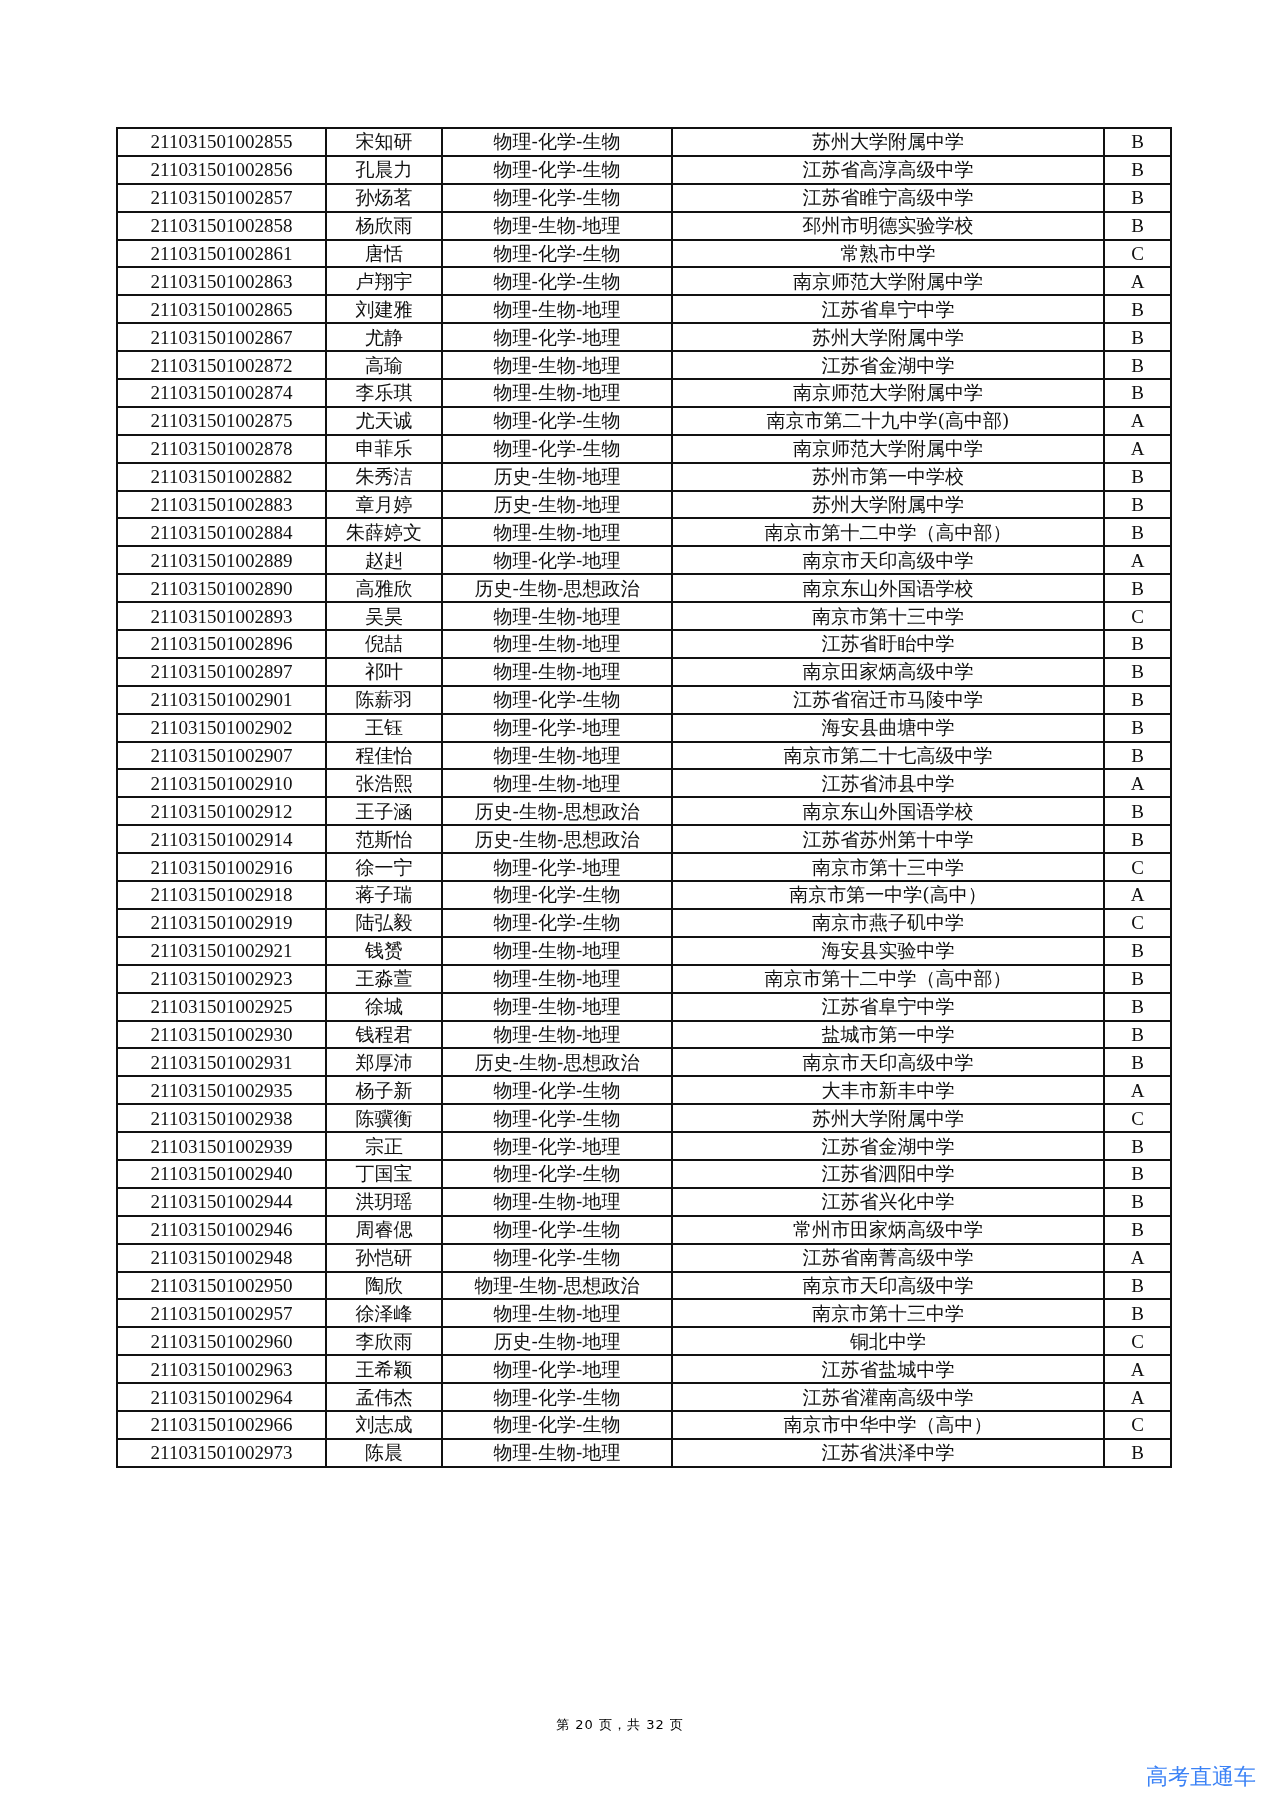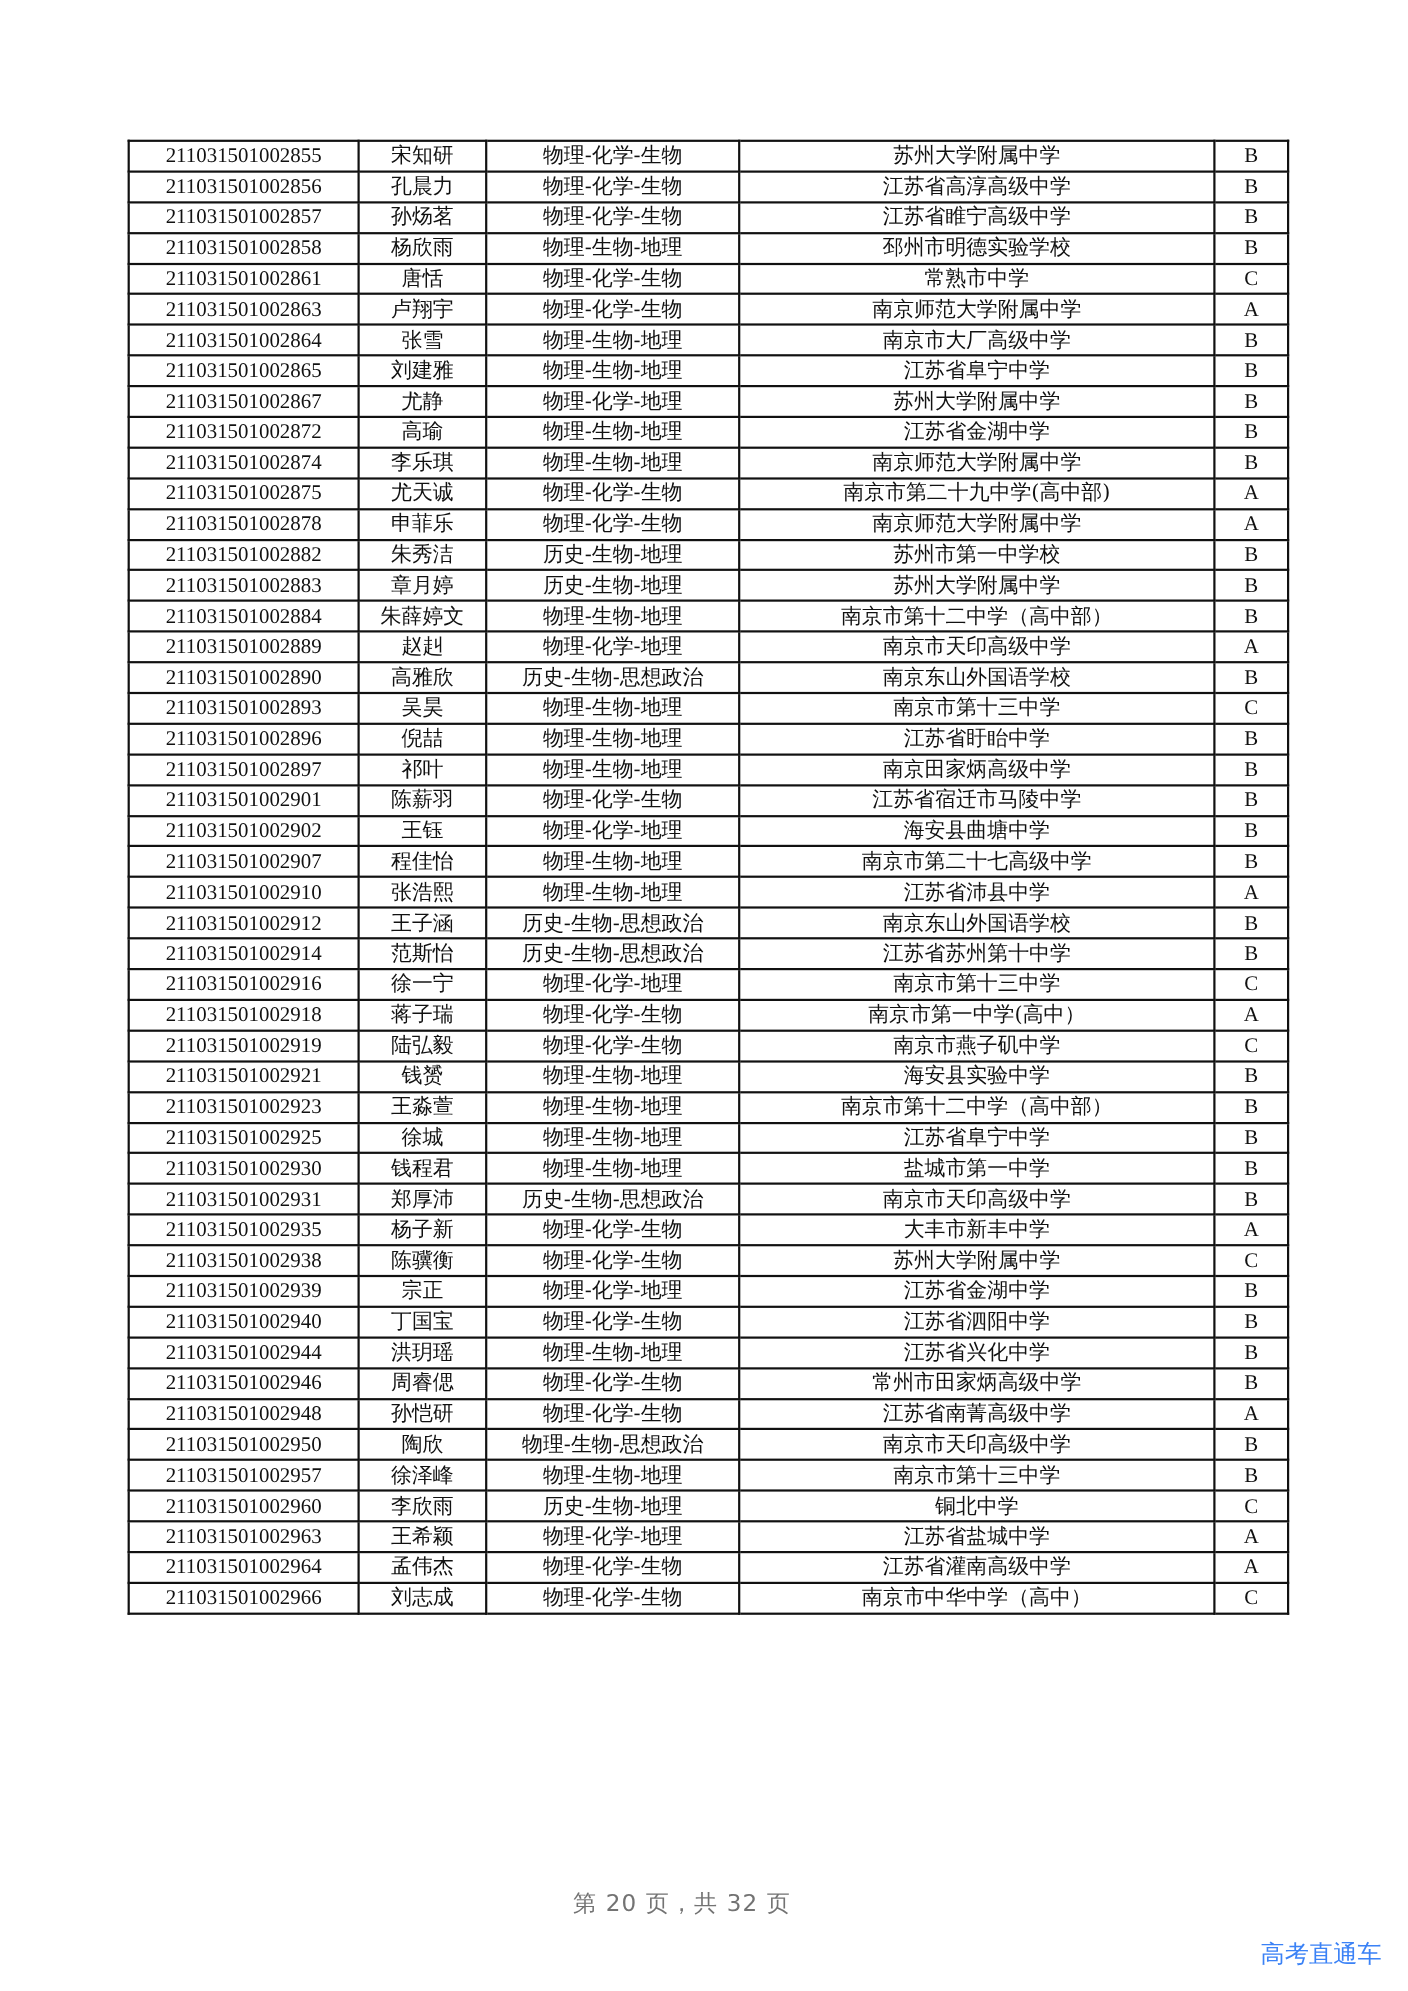--- a/index.html
+++ b/index.html
@@ -28,21 +28,21 @@
       white-space: nowrap;
       overflow: hidden;
     }
     td.c-id { width: 207px; font-family: "Liberation Serif", "DejaVu Serif", serif; font-size: 21px; }
     td.c-name { width: 114px; }
     td.c-subj { width: 228px; }
     td.c-school { width: 430px; }
     td.c-grade { width: 65px; font-family: "Liberation Serif", "DejaVu Serif", serif; font-size: 21px; }
     .footer {
       position: absolute; left: 0; top: 1716px; width: 1280px;
-      text-align: center; font-size: 21px; color: #737373;
+      text-align: center; font-size: 13px; color: #000000;
       font-family: "DejaVu Sans", sans-serif;
     }
     .footer span { display: inline-block; margin-left: -40px; letter-spacing: 1px; }
     .watermark {
       position: absolute; right: 24px; top: 1762px;
       font-size: 22px; color: #3b82f6;
       font-family: "DejaVu Sans", sans-serif;
     }
   </style>
 </head>
@@ -87,27 +87,20 @@
           <td class="c-grade">C</td>
         </tr>
         <tr>
           <td class="c-id">211031501002863</td>
           <td class="c-name">卢翔宇</td>
           <td class="c-subj">物理-化学-生物</td>
           <td class="c-school">南京师范大学附属中学</td>
           <td class="c-grade">A</td>
         </tr>
         <tr>
-          <td class="c-id">211031501002864</td>
-          <td class="c-name">张雪</td>
-          <td class="c-subj">物理-生物-地理</td>
-          <td class="c-school">南京市大厂高级中学</td>
-          <td class="c-grade">B</td>
-        </tr>
-        <tr>
           <td class="c-id">211031501002865</td>
           <td class="c-name">刘建雅</td>
           <td class="c-subj">物理-生物-地理</td>
           <td class="c-school">江苏省阜宁中学</td>
           <td class="c-grade">B</td>
         </tr>
         <tr>
           <td class="c-id">211031501002867</td>
           <td class="c-name">尤静</td>
           <td class="c-subj">物理-化学-地理</td>
@@ -379,20 +372,27 @@
           <td class="c-subj">物理-化学-生物</td>
           <td class="c-school">江苏省灌南高级中学</td>
           <td class="c-grade">A</td>
         </tr>
         <tr>
           <td class="c-id">211031501002966</td>
           <td class="c-name">刘志成</td>
           <td class="c-subj">物理-化学-生物</td>
           <td class="c-school">南京市中华中学（高中）</td>
           <td class="c-grade">C</td>
+        </tr>
+        <tr>
+          <td class="c-id">211031501002973</td>
+          <td class="c-name">陈晨</td>
+          <td class="c-subj">物理-生物-地理</td>
+          <td class="c-school">江苏省洪泽中学</td>
+          <td class="c-grade">B</td>
         </tr>
       </tbody>
   </table>
 
   <div class="footer">
     <span>第 20 页，共 32 页</span>
   </div>
 
   <div class="watermark">高考直通车</div>
 </div>

